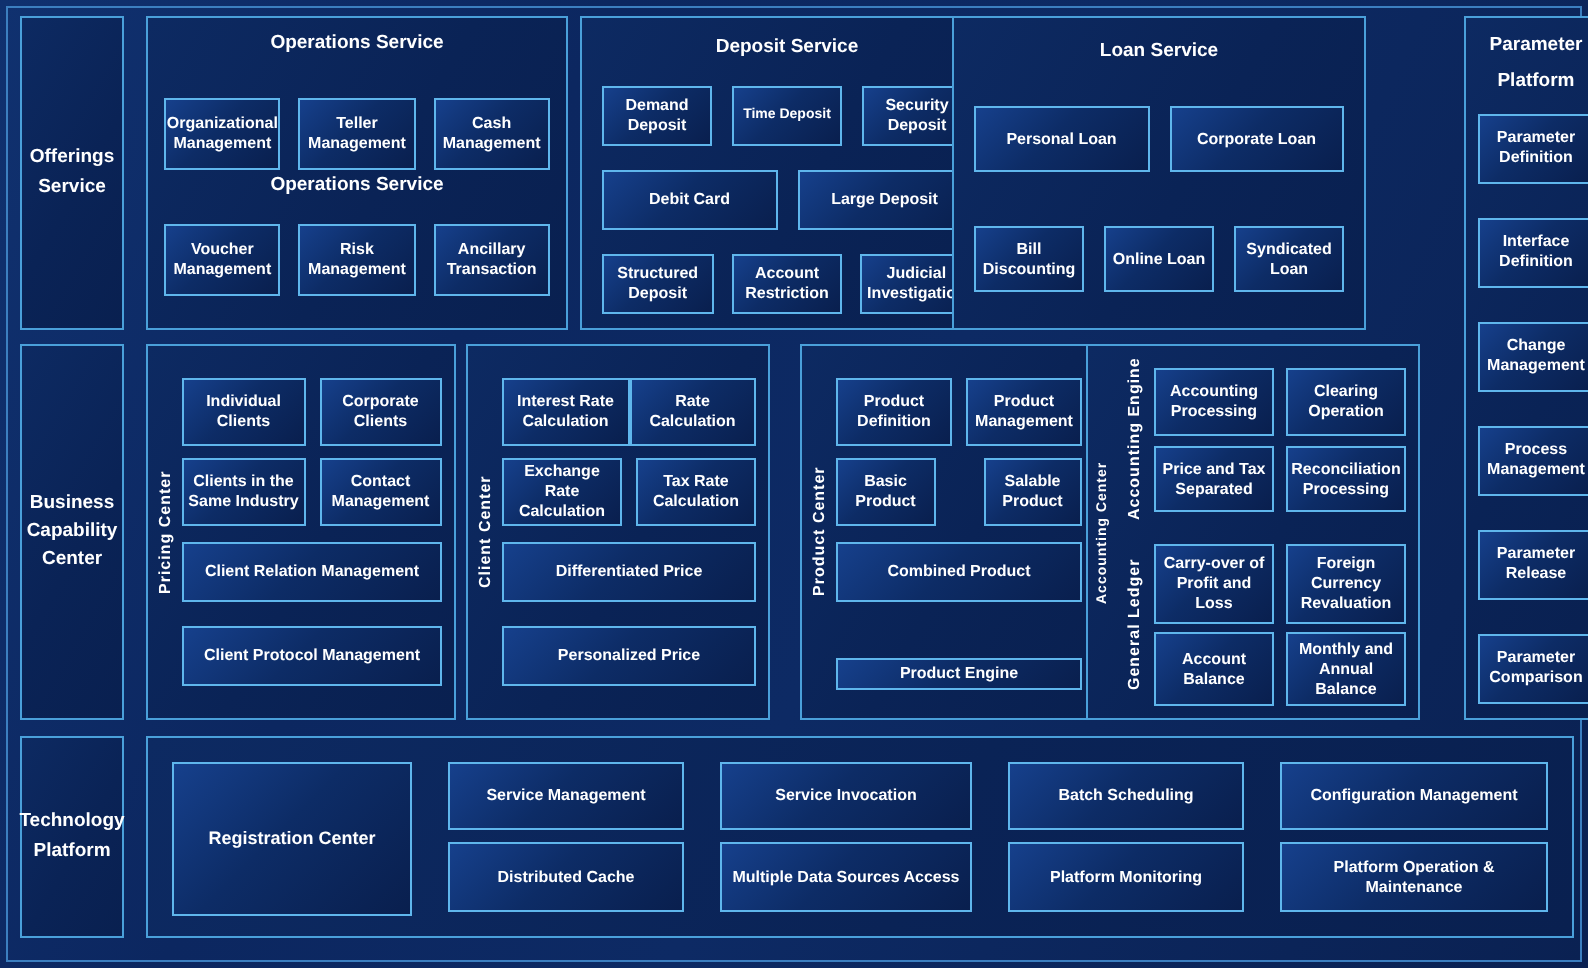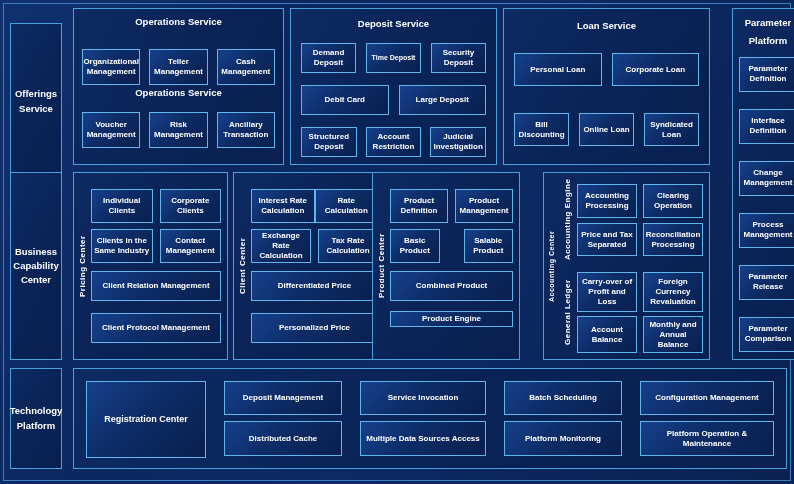--- a/index.html
+++ b/index.html
@@ -36,21 +36,21 @@
   }
   .gcontent{flex:1;display:flex;flex-direction:column;box-sizing:border-box;}
   .tcol{display:flex;flex-direction:column;box-sizing:border-box;}
 </style>
 </head>
 <body>
 
 <div class="canvas">
   <div class="frame"></div>
 
-  <div class="panel side-label" style="left:10px;top:23px;width:52px;height:157px">Offerings Service</div>
+  <div class="panel side-label" style="left:10px;top:8px;width:52px;height:157px">Offerings Service</div>
   <div class="panel side-label" style="left:10px;top:172px;width:52px;height:188px">Business Capability Center</div>
   <div class="panel side-label" style="left:10px;top:368px;width:52px;height:101px">Technology Platform</div>
 
   <div class="panel" style="left:73px;top:8px;width:211px;height:157px">
     <div class="group-title" style="margin-top:8px">Operations Service</div>
     <div class="row" style="margin:22px 8px 0;gap:9px;height:36px">
       <div class="cell">Organizational Management</div>
       <div class="cell">Teller Management</div>
       <div class="cell">Cash Management</div>
     </div>
@@ -73,21 +73,21 @@
       <div class="cell">Debit Card</div>
       <div class="cell">Large Deposit</div>
     </div>
     <div class="row" style="margin:12px 10px 0;gap:9px;height:30px">
       <div class="cell">Structured Deposit</div>
       <div class="cell">Account Restriction</div>
       <div class="cell">Judicial Investigation</div>
     </div>
   </div>
 
-  <div class="panel" style="left:503px;top:8px;width:207px;height:157px">
+  <div class="panel" style="left:476px;top:8px;width:207px;height:157px">
     <div class="group-title" style="margin-top:12px">Loan Service</div>
     <div class="row" style="margin:22px 10px 0;gap:10px;height:33px">
       <div class="cell">Personal Loan</div>
       <div class="cell">Corporate Loan</div>
     </div>
     <div class="row" style="margin:27px 10px 0;gap:10px;height:33px">
       <div class="cell">Bill Discounting</div>
       <div class="cell">Online Loan</div>
       <div class="cell">Syndicated Loan</div>
     </div>
@@ -131,33 +131,33 @@
       </div>
       <div class="row" style="gap:7px;height:34px;margin-top:6px">
         <div class="cell">Exchange Rate Calculation</div>
         <div class="cell">Tax Rate Calculation</div>
       </div>
       <div class="cell" style="height:30px;margin-top:8px">Differentiated Price</div>
       <div class="cell" style="height:30px;margin-top:12px">Personalized Price</div>
     </div>
   </div>
 
-  <div class="panel hgroup" style="left:372px;top:172px;width:148px;height:188px">
+  <div class="panel hgroup" style="left:400px;top:172px;width:148px;height:188px">
     <div class="vlabel" style="width:17px">Product Center</div>
     <div class="gcontent" style="padding:16px 6px 0 0">
       <div class="row" style="gap:7px;height:34px">
         <div class="cell">Product Definition</div>
         <div class="cell">Product Management</div>
       </div>
       <div class="row" style="gap:24px;height:34px;margin-top:6px">
         <div class="cell">Basic Product</div>
         <div class="cell">Salable Product</div>
       </div>
       <div class="cell" style="height:30px;margin-top:8px">Combined Product</div>
-      <div class="cell" style="height:16px;margin-top:10px">Product Engine</div>
+      <div class="cell" style="height:16px;margin-top:28px">Product Engine</div>
     </div>
   </div>
 
   <div class="panel hgroup" style="left:543px;top:172px;width:167px;height:188px">
     <div class="vlabel" style="width:15px;font-size:7px">Accounting Center</div>
     <div style="width:16px;display:flex;flex-direction:column">
       <div class="vlabel" style="flex:1">Accounting Engine</div>
       <div class="vlabel" style="flex:1">General Ledger</div>
     </div>
     <div class="gcontent" style="padding:11px 6px 0 2px">
@@ -176,21 +176,21 @@
       <div class="row" style="gap:6px;height:37px;margin-top:4px">
         <div class="cell">Account Balance</div>
         <div class="cell">Monthly and Annual Balance</div>
       </div>
     </div>
   </div>
 
   <div class="panel" style="left:73px;top:368px;width:714px;height:101px;display:flex;justify-content:space-between;padding:12px">
     <div class="cell" style="width:120px;height:77px;font-size:9px">Registration Center</div>
     <div class="tcol" style="width:118px">
-      <div class="cell" style="height:34px">Deposit Management</div>
+      <div class="cell" style="height:34px">Service Management</div>
       <div class="cell" style="height:35px;margin-top:6px">Distributed Cache</div>
     </div>
     <div class="tcol" style="width:126px">
       <div class="cell" style="height:34px">Service Invocation</div>
       <div class="cell" style="height:35px;margin-top:6px">Multiple Data Sources Access</div>
     </div>
     <div class="tcol" style="width:118px">
       <div class="cell" style="height:34px">Batch Scheduling</div>
       <div class="cell" style="height:35px;margin-top:6px">Platform Monitoring</div>
     </div>

